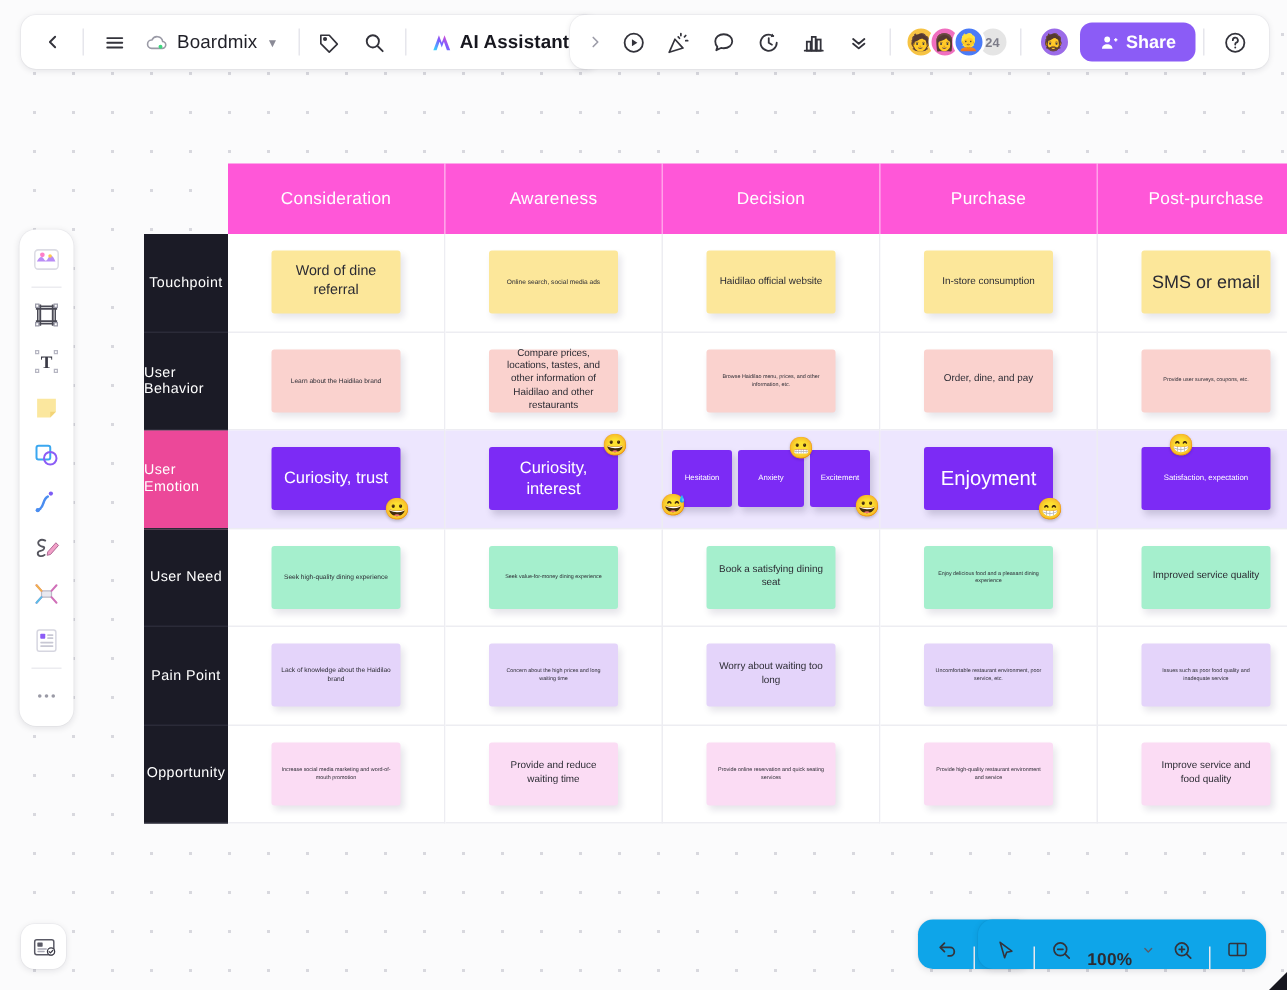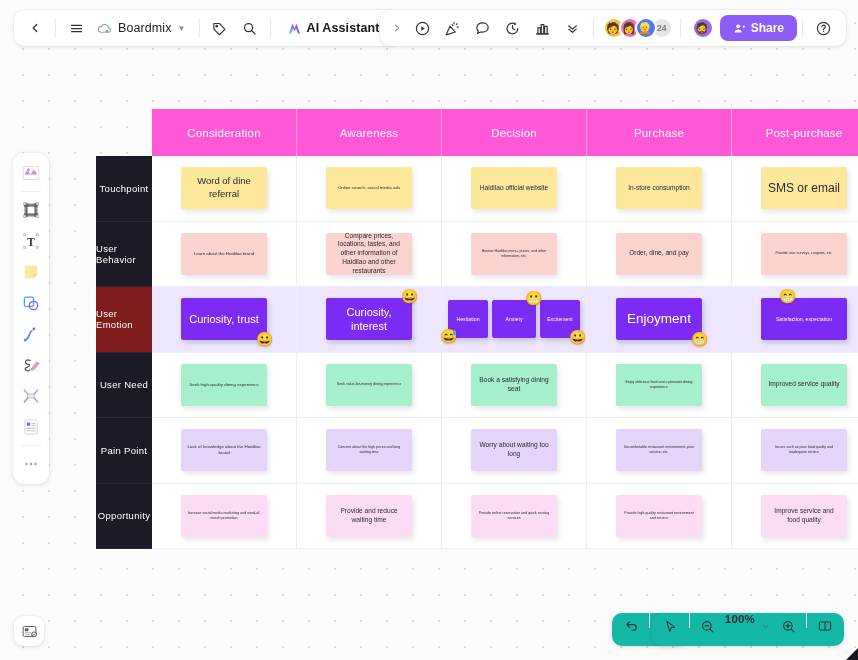--- a/index.html
+++ b/index.html
@@ -100,23 +100,23 @@
     width: 30px; height: 30px;
     background: #fff; border-radius: 9px;
     box-shadow: 0 1px 5px rgba(20,20,40,.11), 0 0 0 .5px rgba(20,20,40,.04);
     display: flex; align-items: center; justify-content: center;
     cursor: pointer; z-index: 30;
   }
 
   
   .bottombar {
     position: absolute; bottom: 14px; height: 33px;
-    background: #14b8a6; border-radius: 10px;
+    background: #0ea5e9; border-radius: 10px;
     box-shadow: 0 1px 5px rgba(20,20,40,.11), 0 0 0 .5px rgba(20,20,40,.04);
-    display: flex; align-items: flex-start; z-index: 30;
+    display: flex; align-items: flex-end; z-index: 30;
     padding: 0 4px;
   }
   #undo-redo { right: 171px; }
   #zoom-bar  { right: 14px; }
   .bb-btn {
     width: 30px; height: 26px; border-radius: 6px; cursor: pointer;
     display: flex; align-items: center; justify-content: center; color: #33333b;
   }
   .bb-sep { width: 1px; height: 15px; background: #e8e8ee; margin: 0 3px; }
   .zoom-val {
@@ -155,21 +155,21 @@
   .rowhdr {
     background: #1b1b26;
     color: #ffffff;
     font-size: 9.5px;
     display: flex; align-items: center; justify-content: center;
     letter-spacing: .3px;
     border-bottom: 1px solid #2b2b38;
     cursor: pointer;
     margin-left: 20px;
   }
-  .rowhdr.hl { background: #7f1d1d; }
+  .rowhdr.hl { background: #ec4899; }
 
   
   .cell {
     background: #ffffff;
     border-right: 1px solid #ededf2;
     border-bottom: 1px solid #ededf2;
     display: flex; align-items: center; justify-content: center;
     position: relative;
   }
   .cell.emotion-row { background: #EDE6FE; }

